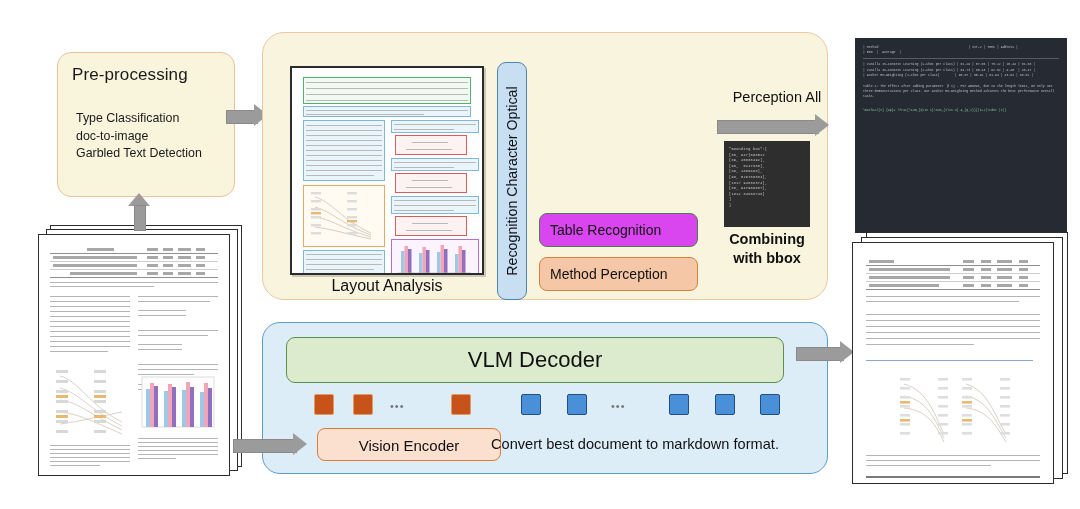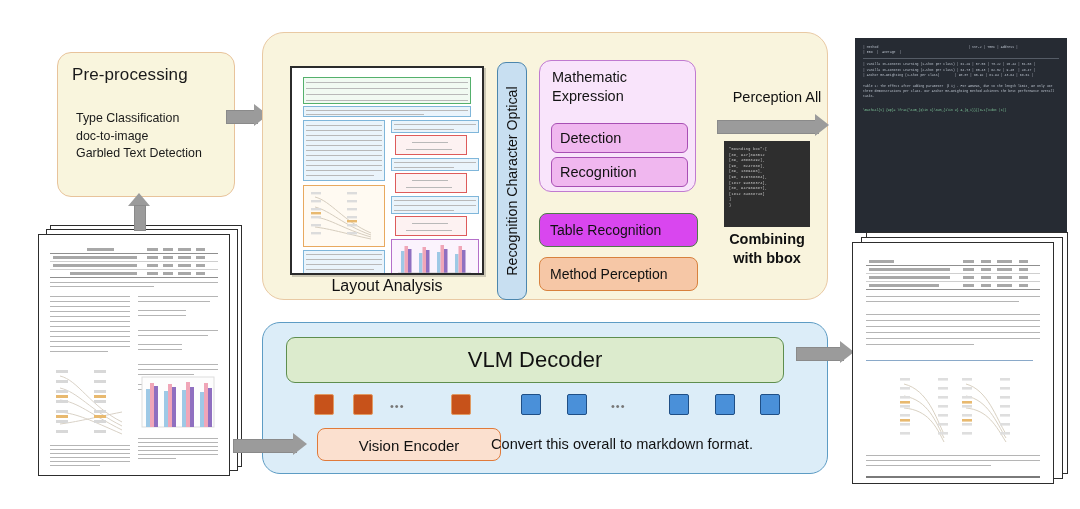--- a/index.html
+++ b/index.html
@@ -488,30 +488,20 @@
       </div>
 
     </div>
   </div>
   <div class="abs caption-lbl">Layout Analysis</div>
 
   <div class="abs ocr-bar">
     <span>Recognition Character Optical</span>
   </div>
 
-  <div class="abs math-box">
-    <div class="math-title" style="white-space:pre-line;">Mathematic
-Expression</div>
-    <div class="sub-pill pill-det">
-      <span>Detection</span>
-    </div>
-    <div class="sub-pill pill-rec">
-      <span>Recognition</span>
-    </div>
-  </div>
 
   <div class="task-pill pill-table">
     <span>Table Recognition</span>
   </div>
   <div class="task-pill pill-chart">
     <span>Method Perception</span>
   </div>
 
   <div class="abs integrate-lbl">Perception All</div>
   <div class="arrow-r" style="left:717px;top:114px;width:116px;height:24px;">
@@ -549,21 +539,21 @@
   <div class="tok b" style="left:521px;top:394px;"></div>
   <div class="tok b" style="left:567px;top:394px;"></div>
   <div class="dots" style="left:611px;top:400px;">•••</div>
   <div class="tok b" style="left:669px;top:394px;"></div>
   <div class="tok b" style="left:715px;top:394px;"></div>
   <div class="tok b" style="left:760px;top:394px;"></div>
 
   <div class="abs vis-enc">
     <span>Vision Encoder</span>
   </div>
-  <div class="abs prompt">Convert this overall to markdown format.</div>
+  <div class="abs prompt">Convert best document to markdown format.</div>
 
   <div class="arrow-r" style="left:233px;top:433px;width:78px;height:24px;">
     <div class="shaft" style="left:0;top:6px;width:62px;height:12px;"></div>
     <div class="head" style="left:60px;top:0;"></div>
   </div>
 
   <div class="arrow-r" style="left:796px;top:341px;width:62px;height:24px;">
     <div class="shaft" style="left:0;top:6px;width:46px;height:12px;"></div>
     <div class="head" style="left:44px;top:0;"></div>
   </div>

